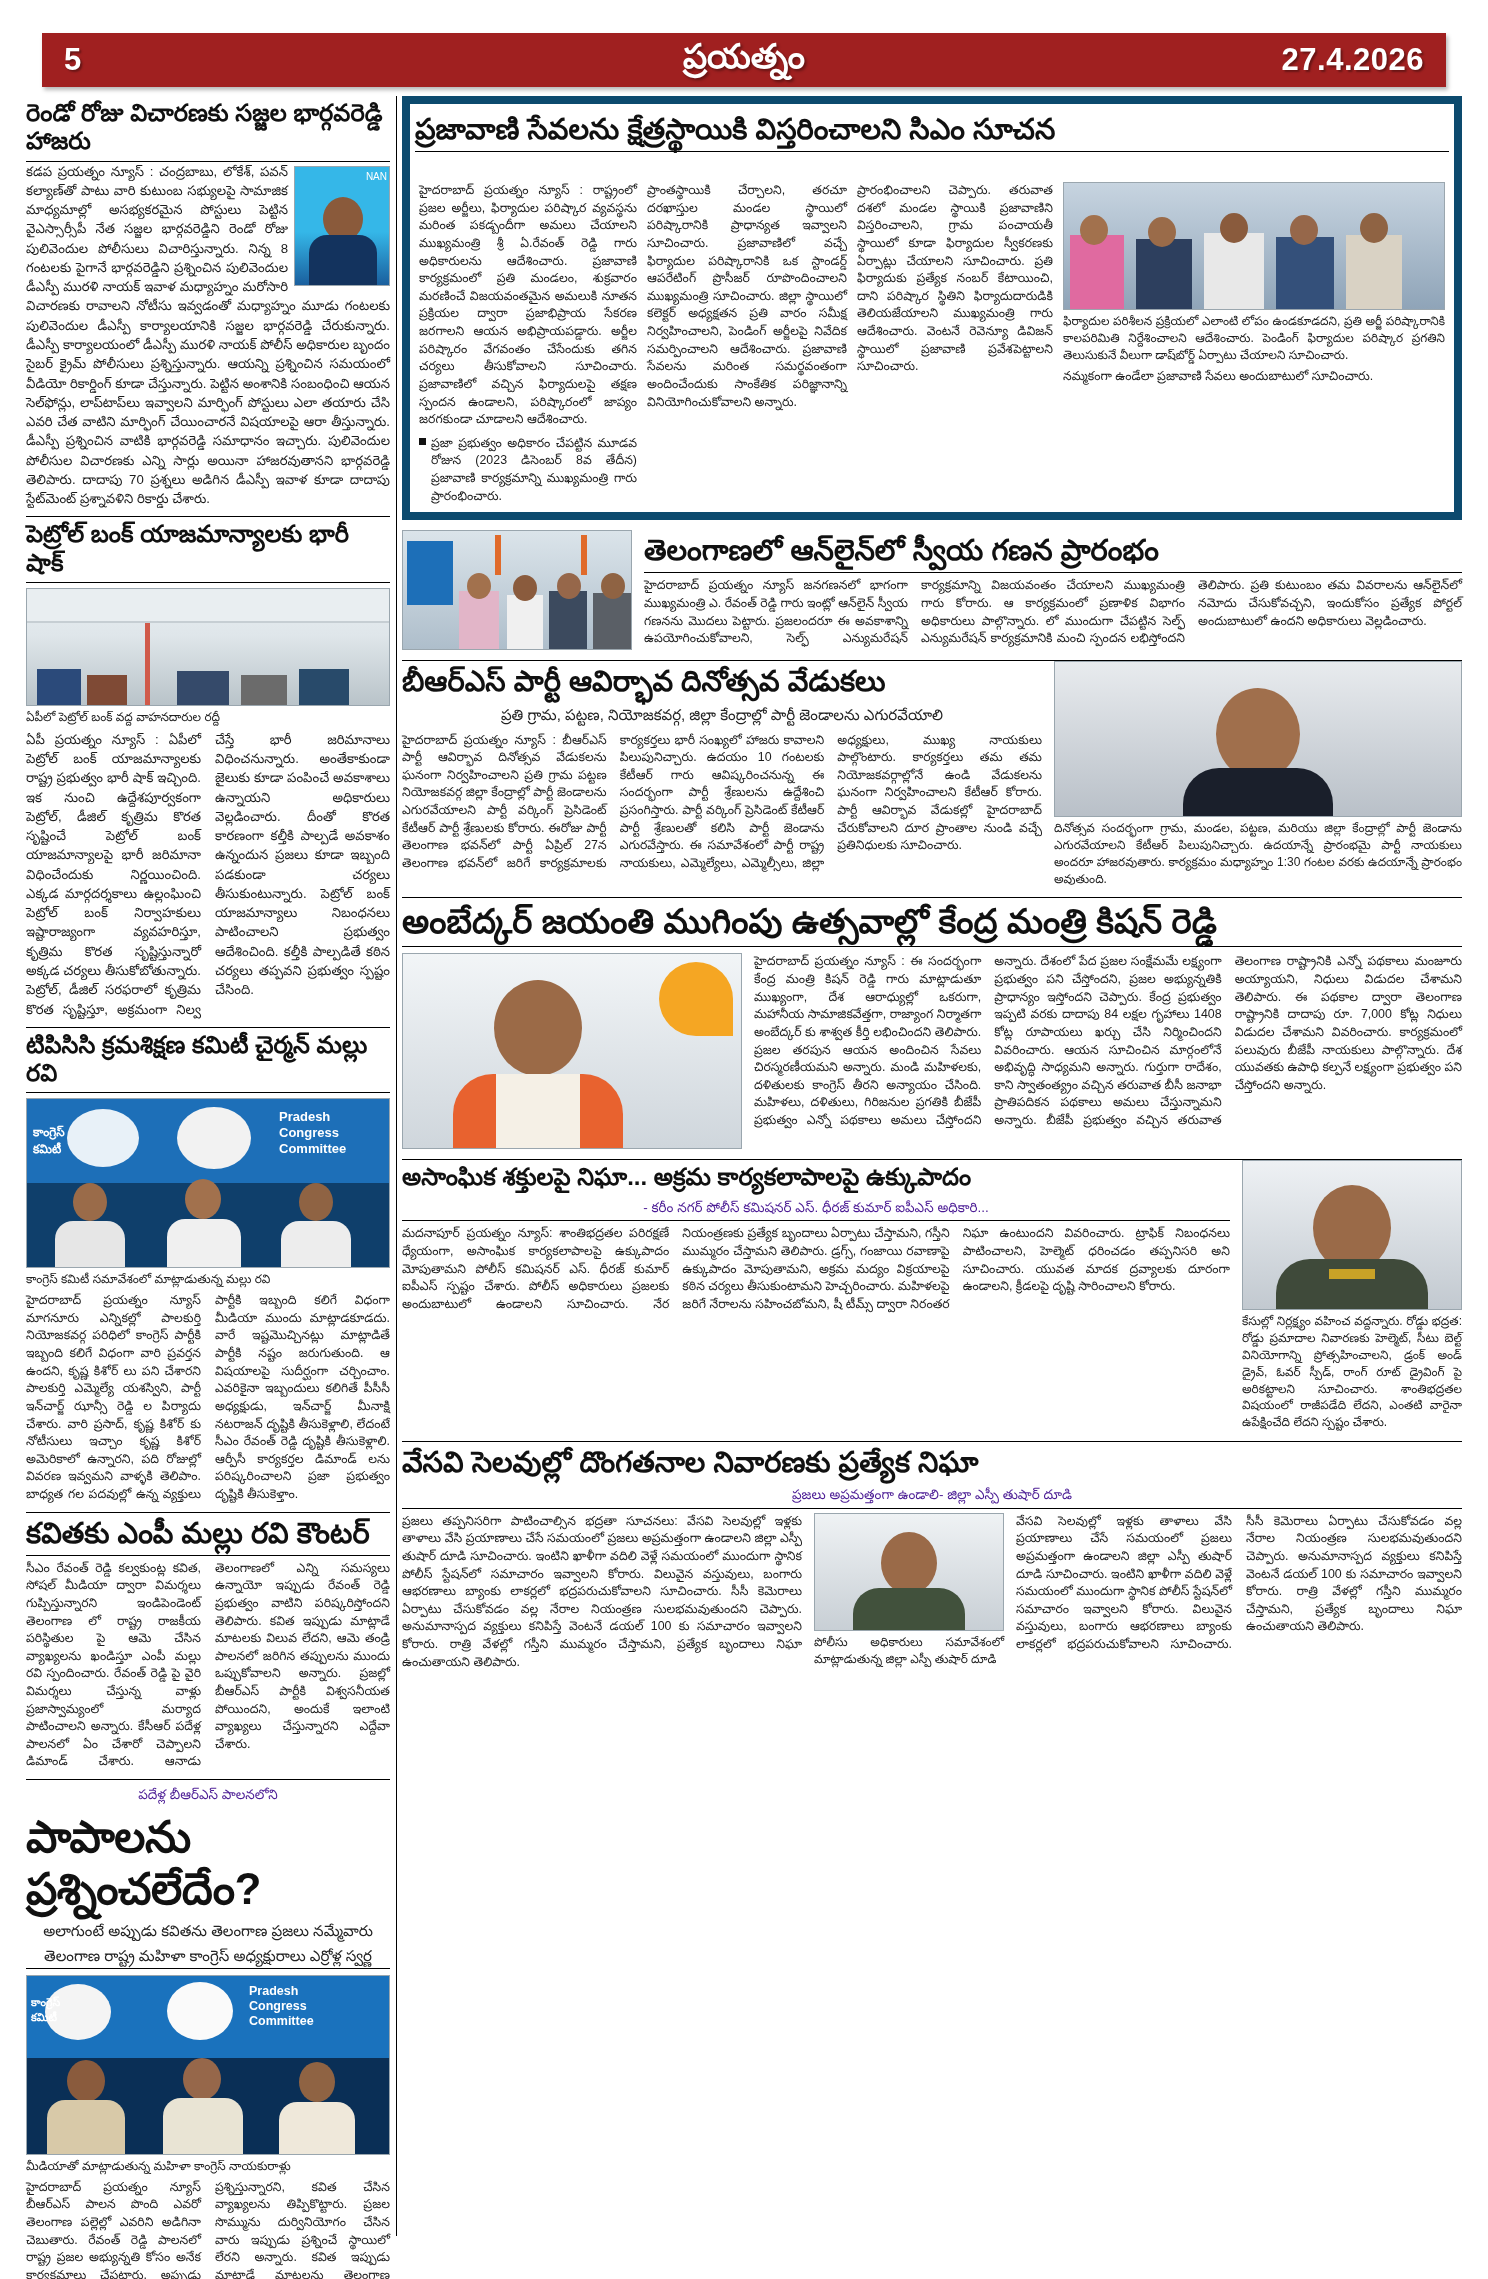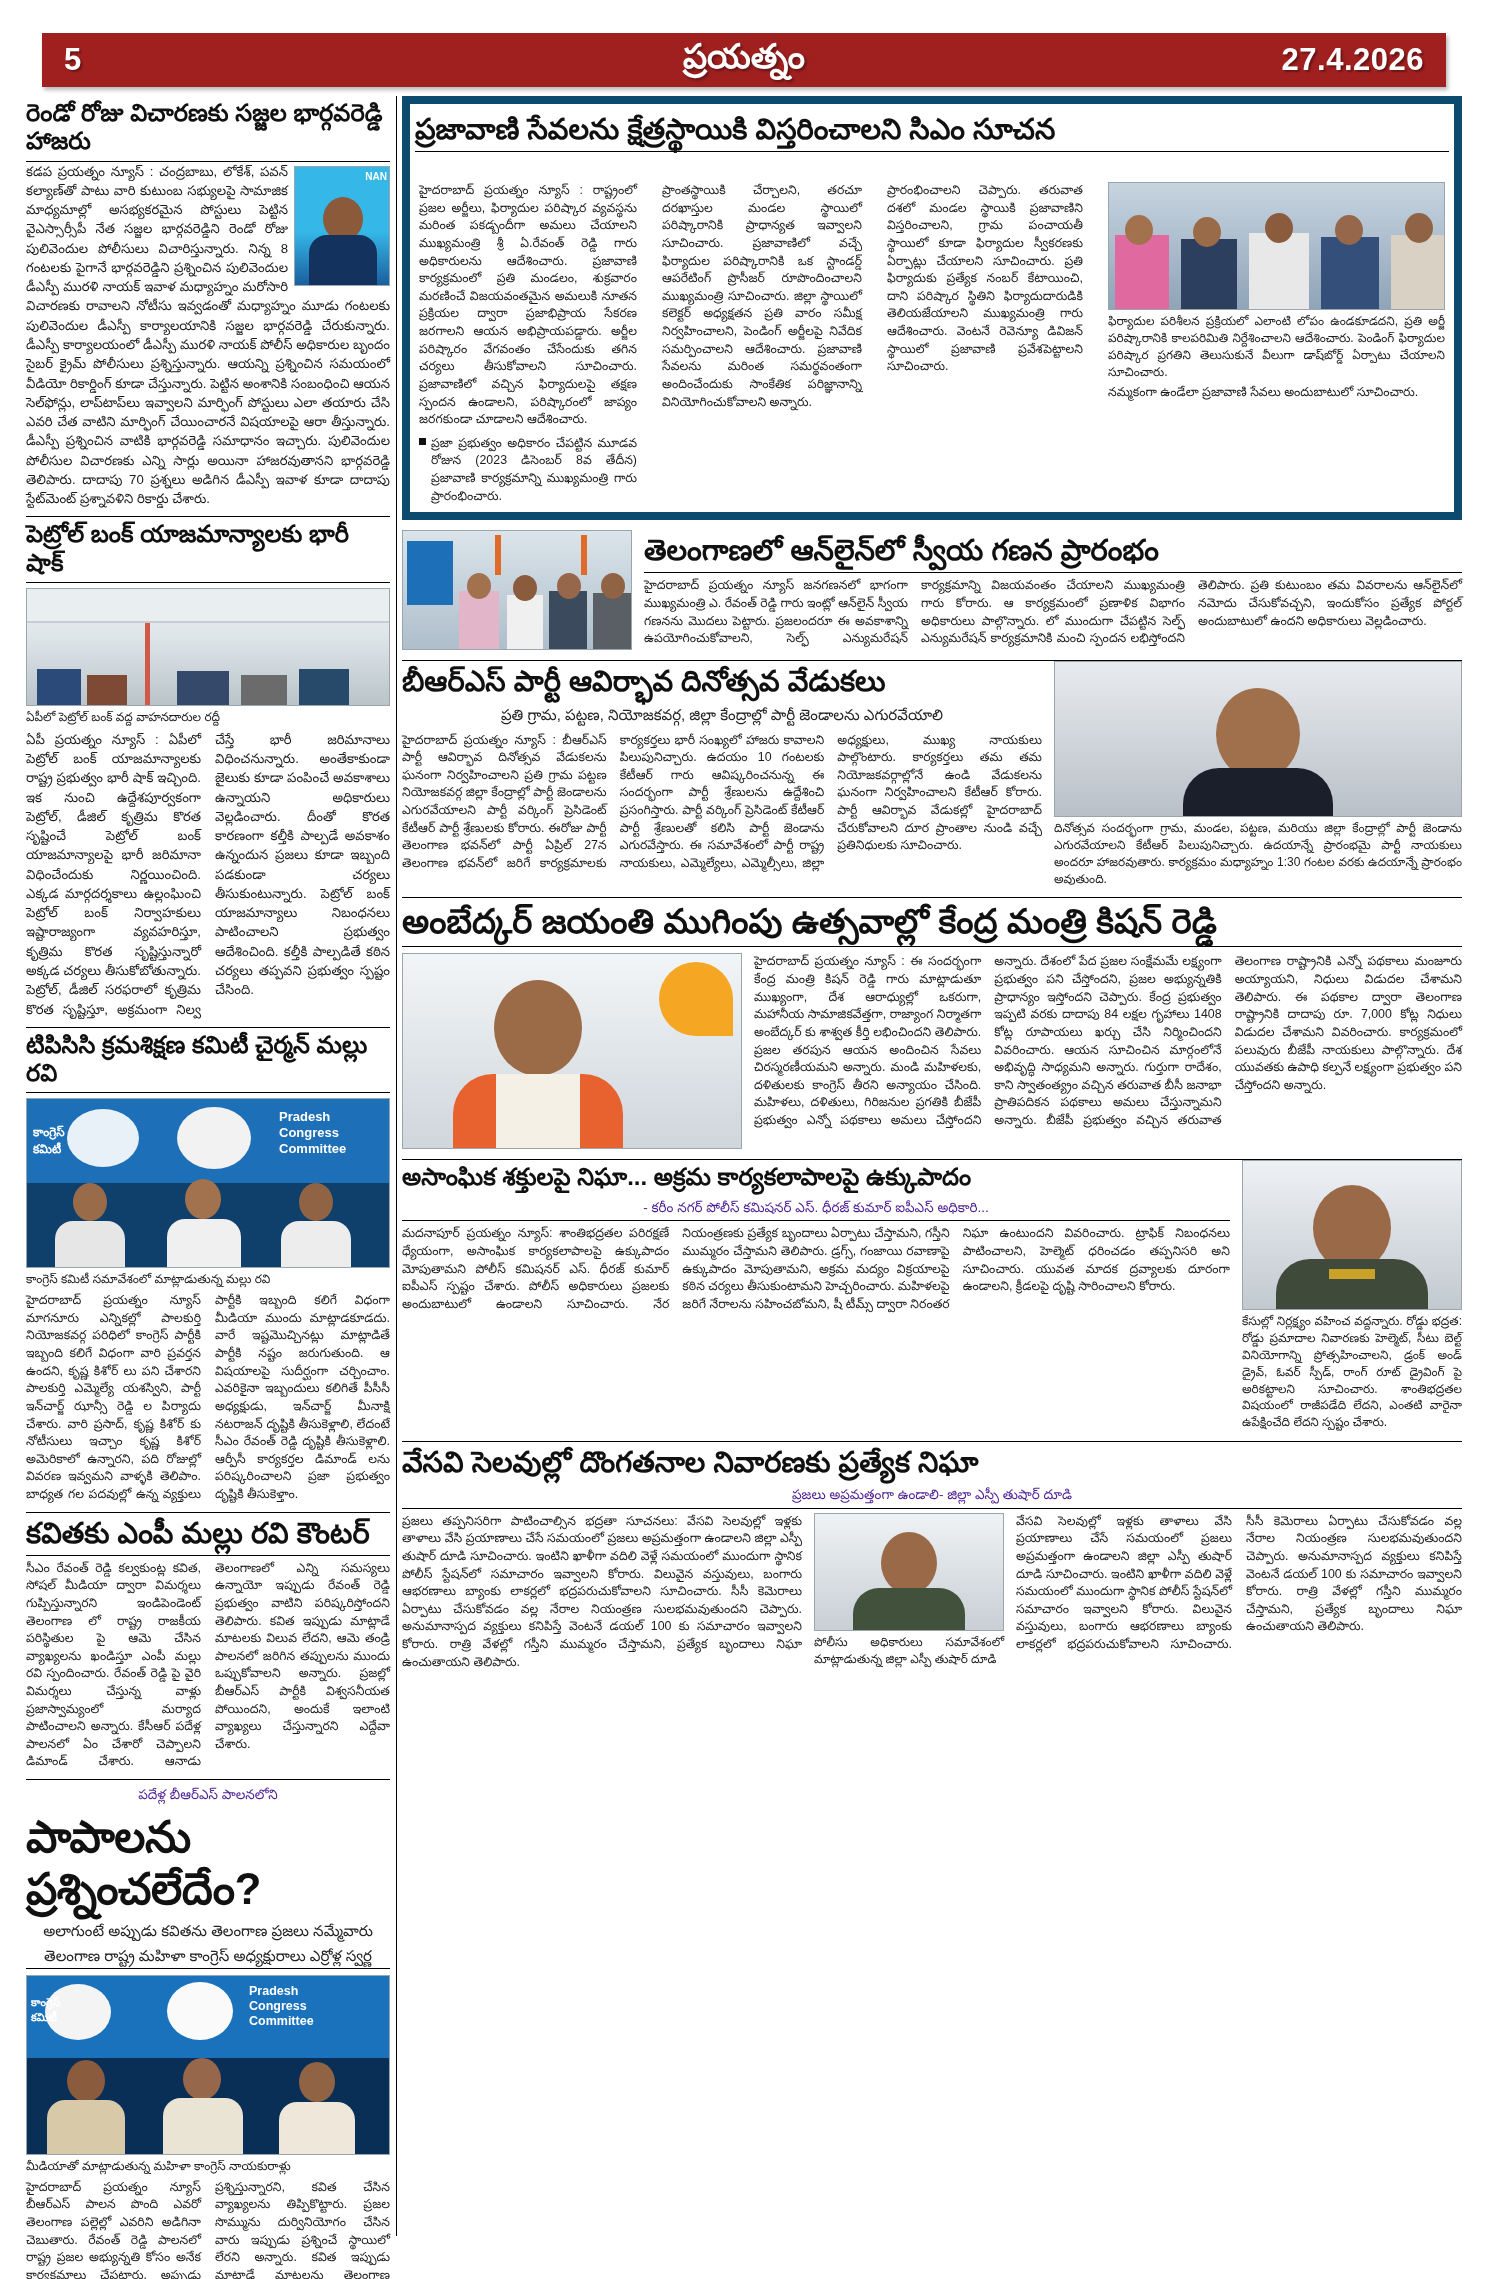--- a/index.html
+++ b/index.html
@@ -86,21 +86,21 @@
 
   <div class="colL">
 
     <div>
       <div class="hl hl-m hl-bot-border">రెండో రోజు విచారణకు సజ్జల భార్గవరెడ్డి హాజరు</div>
       <div style="position:relative;">
         <div class="photo" style="float:right; width:96px; height:120px; margin:4px 0 3px 6px;
              background:linear-gradient(#35b7e8 0%, #35b7e8 55%, #1a5f9e 100%);">
           <div class="hd" style="left:28px; top:30px; width:40px; height:44px; background:#8a5a3b;"></div>
           <div class="pp" style="left:14px; width:68px; height:50px; background:#13335e;"></div>
-          <div style="position:absolute; right:2px; top:4px; color:#fff; font-size:10px; font-weight:bold;margin-left:32px;">NAN</div>
+          <div style="position:absolute; right:2px; top:4px; color:#fff; font-size:10px; font-weight:normal;margin-left:32px;">NAN</div>
         </div>
         <div class="body"><span class="dateline">కడప ప్రయత్నం న్యూస్ :</span> <span>చంద్రబాబు, లోకేశ్, పవన్ కల్యాణ్‌తో పాటు వారి కుటుంబ సభ్యులపై సామాజిక మాధ్యమాల్లో అసభ్యకరమైన పోస్టులు పెట్టిన వైఎస్సార్సీపీ నేత సజ్జల భార్గవరెడ్డిని రెండో రోజు పులివెందుల పోలీసులు విచారిస్తున్నారు. నిన్న 8 గంటలకు పైగానే భార్గవరెడ్డిని ప్రశ్నించిన పులివెందుల డీఎస్పీ మురళి నాయక్ ఇవాళ మధ్యాహ్నం మరోసారి విచారణకు రావాలని నోటీసు ఇవ్వడంతో మధ్యాహ్నం మూడు గంటలకు పులివెందుల డీఎస్పీ కార్యాలయానికి సజ్జల భార్గవరెడ్డి చేరుకున్నారు. డీఎస్పీ కార్యాలయంలో డీఎస్పీ మురళి నాయక్ పోలీస్ అధికారుల బృందం సైబర్ క్రైమ్ పోలీసులు ప్రశ్నిస్తున్నారు. ఆయన్ని ప్రశ్నించిన సమయంలో వీడియో రికార్డింగ్ కూడా చేస్తున్నారు. పెట్టిన అంశానికి సంబంధించి ఆయన సెల్‌ఫోన్లు, లాప్‌టాప్‌లు ఇవ్వాలని మార్ఫింగ్ పోస్టులు ఎలా తయారు చేసి ఎవరి చేత వాటిని మార్ఫింగ్ చేయించారనే విషయాలపై ఆరా తీస్తున్నారు. డీఎస్పీ ప్రశ్నించిన వాటికి భార్గవరెడ్డి సమాధానం ఇచ్చారు. పులివెందుల పోలీసుల విచారణకు ఎన్ని సార్లు అయినా హాజరవుతానని భార్గవరెడ్డి తెలిపారు. దాదాపు 70 ప్రశ్నలు అడిగిన డీఎస్పీ ఇవాళ కూడా దాదాపు స్టేట్‌మెంట్ ప్రశ్నావళిని రికార్డు చేశారు.</span></div>
       </div>
     </div>
 
     <div class="mt8">
       <div class="rule-h"></div>
       <div class="hl hl-m hl-bot-border">పెట్రోల్ బంక్ యాజమాన్యాలకు భారీ షాక్</div>
       <div class="photo" style="width:100%; height:118px; margin-top:5px;
            background:linear-gradient(#e8eef2 0%, #dfe6ea 40%, #b9c3c9 100%);">
@@ -166,21 +166,21 @@
       <div class="caption">మీడియాతో మాట్లాడుతున్న మహిళా కాంగ్రెస్ నాయకురాళ్లు</div>
       <div class="body small cols2 mt4"><span class="dateline">హైదరాబాద్ ప్రయత్నం న్యూస్</span> <span>బీఆర్ఎస్ పాలన పొంది ఎవరో తెలంగాణ పల్లెల్లో ఎవరిని అడిగినా చెబుతారు. రేవంత్ రెడ్డి పాలనలో రాష్ట్ర ప్రజల అభ్యున్నతి కోసం అనేక కార్యక్రమాలు చేపట్టారు. అప్పుడు ఎందుకు ప్రశ్నించలేదని, ఇప్పుడు మాత్రమే ఎందుకు ప్రశ్నిస్తున్నారని ప్రశ్నించారు. ఆమె ఇప్పుడు తెలంగాణ ప్రజలపై ప్రేమ ఒలకబోస్తున్నారని, 10 ఏళ్ల పాలనలో వారేమి చేశారని అడిగారు. గతంలో మా నాన్న పాలన గురించి ప్రశ్నించే ధైర్యం లేక ఇప్పుడు ప్రశ్నిస్తున్నారని, కవిత చేసిన వ్యాఖ్యలను తిప్పికొట్టారు. ప్రజల సొమ్మును దుర్వినియోగం చేసిన వారు ఇప్పుడు ప్రశ్నించే స్థాయిలో లేరని అన్నారు. కవిత ఇప్పుడు మాట్లాడే మాటలను తెలంగాణ ప్రజలు నమ్మే స్థితిలో లేరని, ఆమె అనుసరిస్తున్న ధోరణిని ఖండిస్తున్నామని అన్నారు. మహిళా కాంగ్రెస్ ఆధ్వర్యంలో రాష్ట్రవ్యాప్తంగా కార్యక్రమాలు చేపడతామని ఎర్రోళ్ల స్వర్ణ తెలిపారు.</span></div>
     </div>
 
   </div>
 
   <div class="colsR">
 
     <div class="boxed">
       <div class="hl hl-l hl-bot-border" style="margin:-2px -4px 0;">ప్రజావాణి సేవలను క్షేత్రస్థాయికి విస్తరించాలని సిఎం సూచన</div>
-      <div class="flex mt6" style="gap:25px;margin-top:30px;">
+      <div class="flex mt6" style="gap:10px;margin-top:30px;">
         <div style="flex:0 0 218px;">
           <div class="body small"><span class="dateline">హైదరాబాద్ ప్రయత్నం న్యూస్ :</span> <span>రాష్ట్రంలో ప్రజల అర్జీలు, ఫిర్యాదుల పరిష్కార వ్యవస్థను మరింత పకడ్బందీగా అమలు చేయాలని ముఖ్యమంత్రి శ్రీ ఏ.రేవంత్ రెడ్డి గారు అధికారులను ఆదేశించారు. ప్రజావాణి కార్యక్రమంలో ప్రతి మండలం, శుక్రవారం మరణించే విజయవంతమైన అమలుకి నూతన ప్రక్రియల ద్వారా ప్రజాభిప్రాయ సేకరణ జరగాలని ఆయన అభిప్రాయపడ్డారు. అర్జీల పరిష్కారం వేగవంతం చేసేందుకు తగిన చర్యలు తీసుకోవాలని సూచించారు. ప్రజావాణిలో వచ్చిన ఫిర్యాదులపై తక్షణ స్పందన ఉండాలని, పరిష్కారంలో జాప్యం జరగకుండా చూడాలని ఆదేశించారు.</span></div>
           <div class="body small mt6" style="padding-left:12px; position:relative;">
             <span style="position:absolute; left:0; top:3px; width:7px; height:7px; background:#111;"></span>
             <span>ప్రజా ప్రభుత్వం అధికారం చేపట్టిన మూడవ రోజున (2023 డిసెంబర్ 8వ తేదీన) ప్రజావాణి కార్యక్రమాన్ని ముఖ్యమంత్రి గారు ప్రారంభించారు.</span>
           </div>
         </div>
         <div style="flex:0 0 200px;" class="body small">ప్రాంతస్థాయికి చేర్చాలని, తరచూ దరఖాస్తుల మండల స్థాయిలో పరిష్కారానికి ప్రాధాన్యత ఇవ్వాలని సూచించారు. ప్రజావాణిలో వచ్చే ఫిర్యాదుల పరిష్కారానికి ఒక స్టాండర్డ్ ఆపరేటింగ్ ప్రొసీజర్ రూపొందించాలని ముఖ్యమంత్రి సూచించారు. జిల్లా స్థాయిలో కలెక్టర్ అధ్యక్షతన ప్రతి వారం సమీక్ష నిర్వహించాలని, పెండింగ్ అర్జీలపై నివేదిక సమర్పించాలని ఆదేశించారు. ప్రజావాణి సేవలను మరింత సమర్థవంతంగా అందించేందుకు సాంకేతిక పరిజ్ఞానాన్ని వినియోగించుకోవాలని అన్నారు.</div>
         <div style="flex:0 0 196px;" class="body small">ప్రారంభించాలని చెప్పారు. తరువాత దశలో మండల స్థాయికి ప్రజావాణిని విస్తరించాలని, గ్రామ పంచాయతీ స్థాయిలో కూడా ఫిర్యాదుల స్వీకరణకు ఏర్పాట్లు చేయాలని సూచించారు. ప్రతి ఫిర్యాదుకు ప్రత్యేక నంబర్ కేటాయించి, దాని పరిష్కార స్థితిని ఫిర్యాదుదారుడికి తెలియజేయాలని ముఖ్యమంత్రి గారు ఆదేశించారు. వెంటనే రెవెన్యూ డివిజన్ స్థాయిలో ప్రజావాణి ప్రవేశపెట్టాలని సూచించారు.</div>
         <div style="flex:1 1 auto;">

